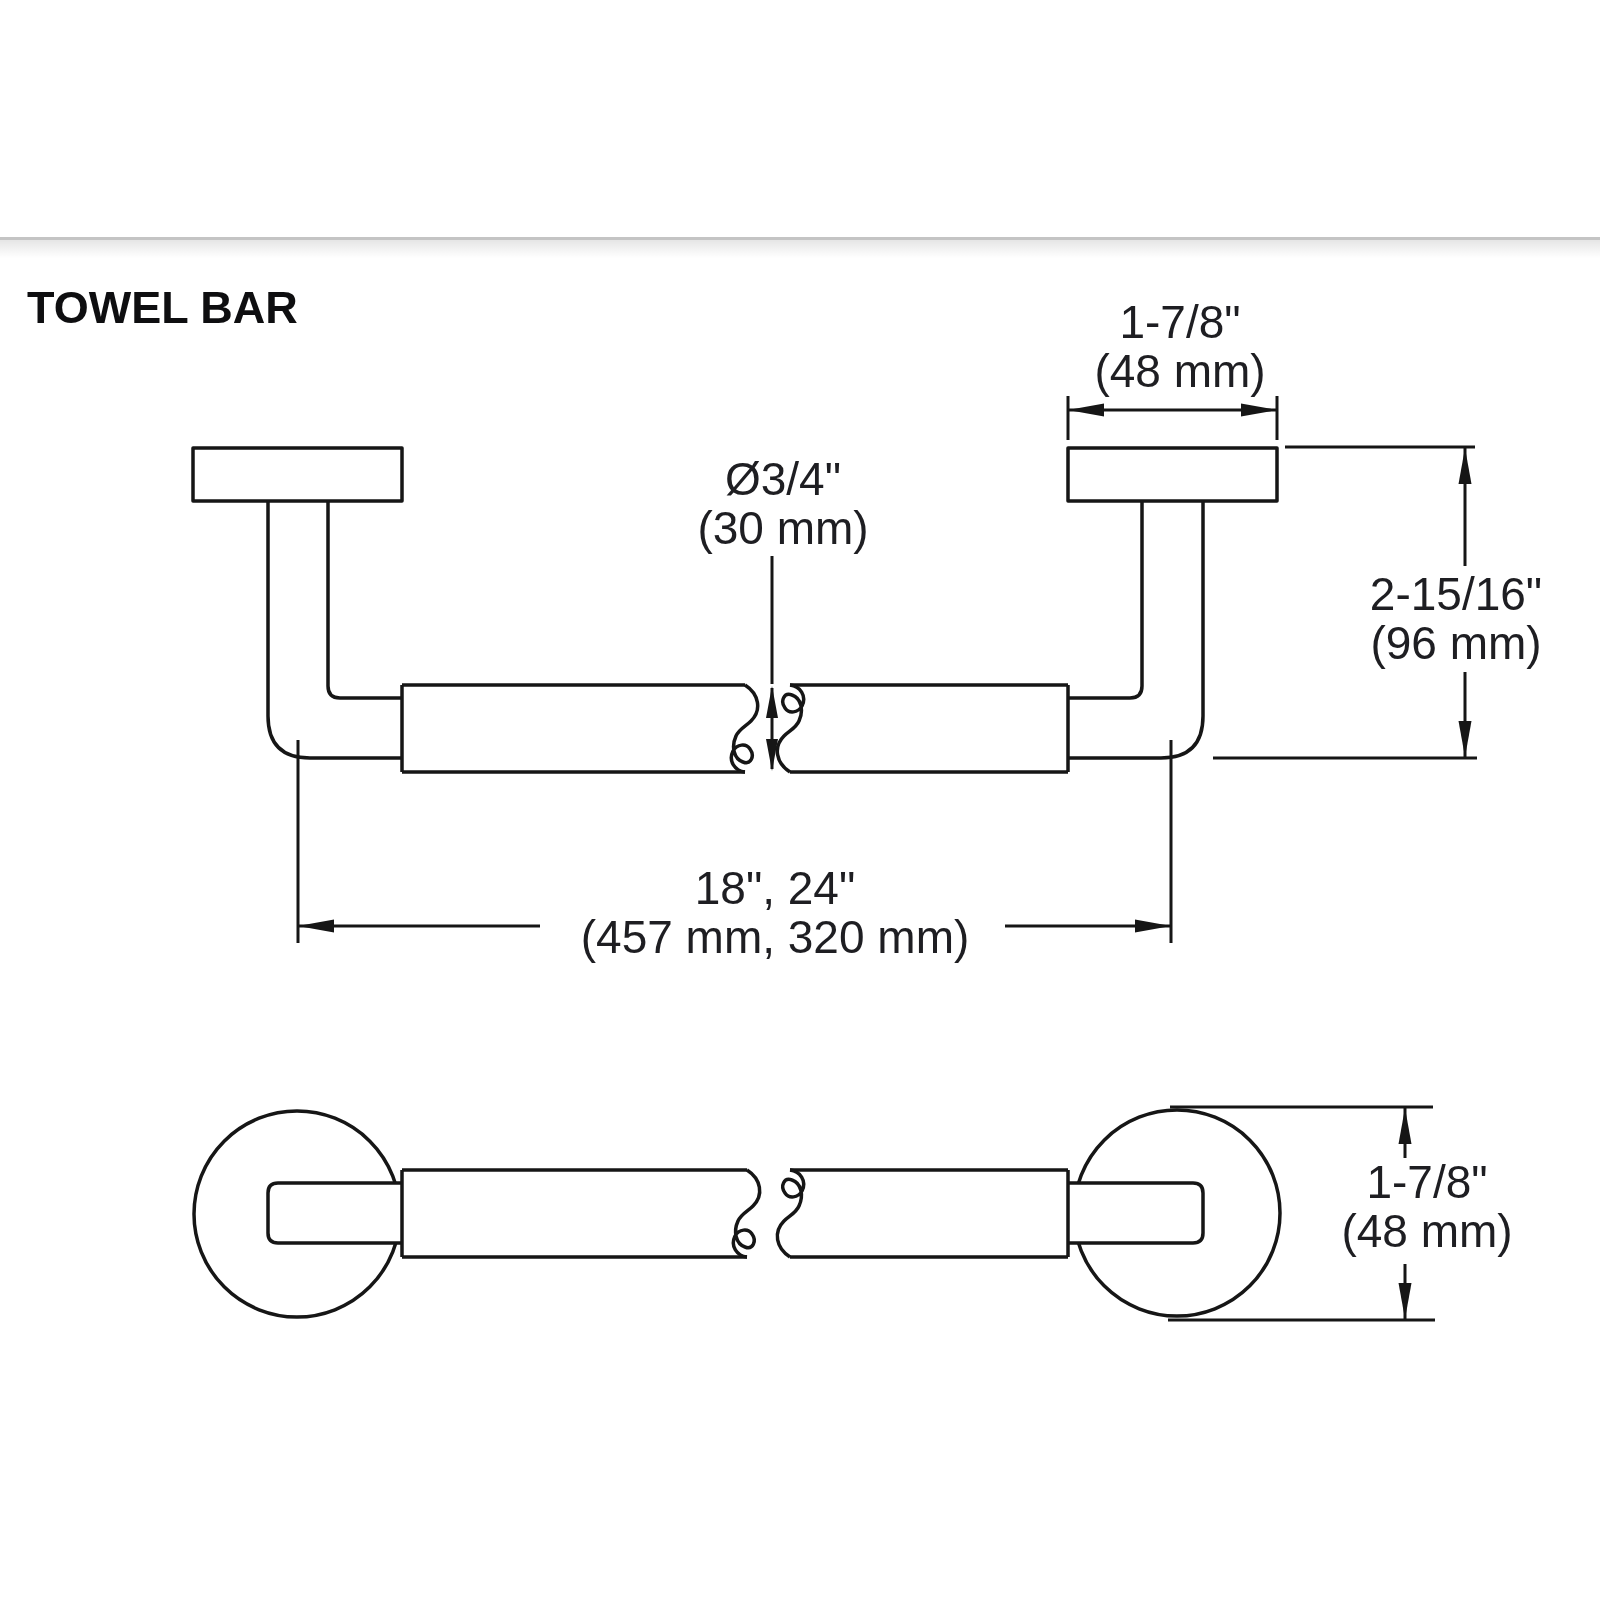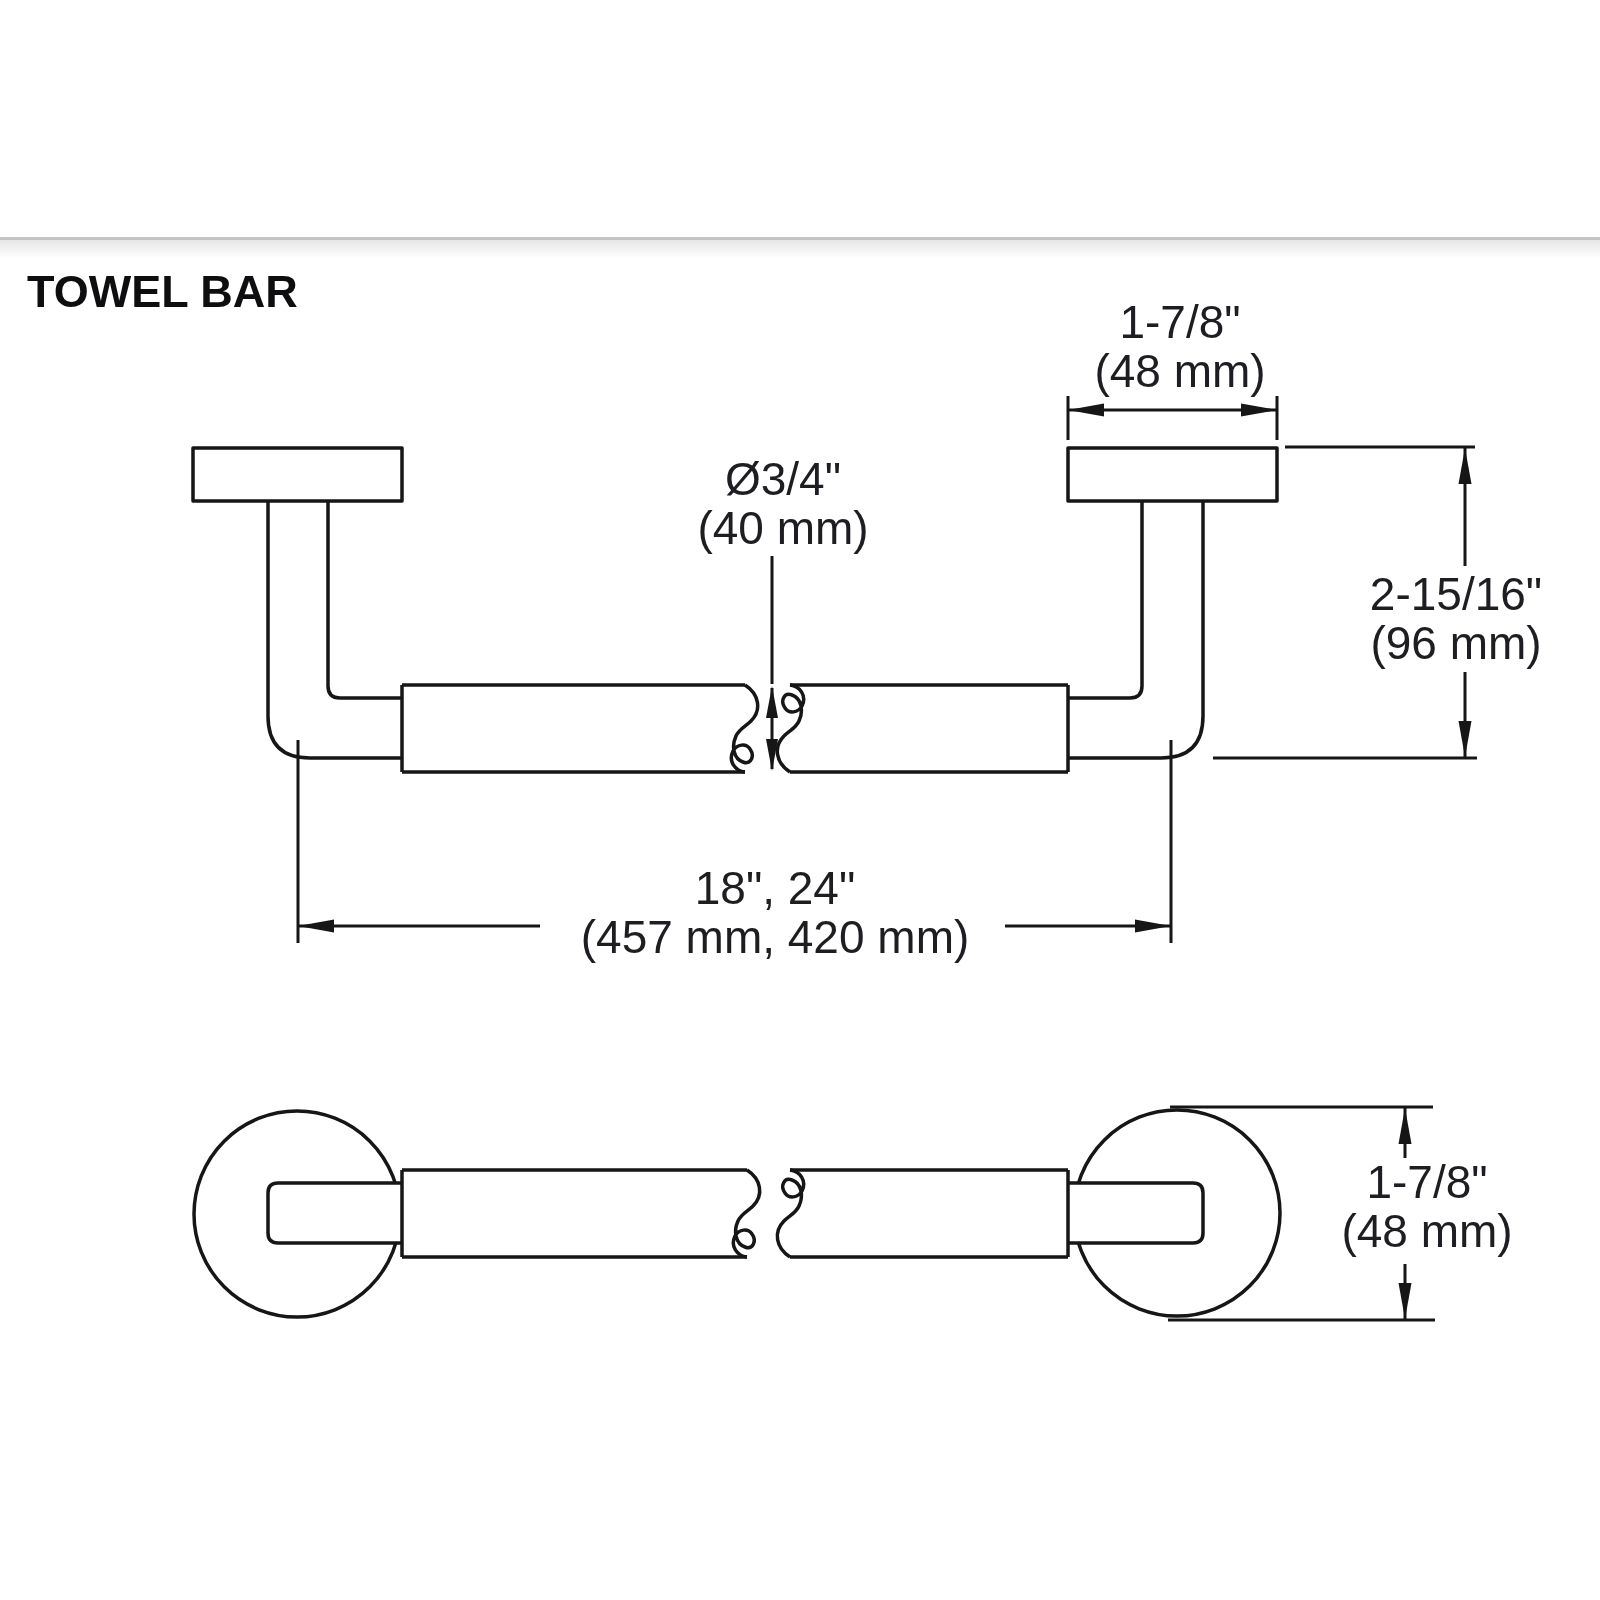--- a/index.html
+++ b/index.html
@@ -1,21 +1,21 @@
 <!DOCTYPE html>
 <html><head>
 <meta charset="utf-8">
 <style>
   html,body{margin:0;padding:0;background:#fff;}
   #page{position:relative;width:1600px;height:1600px;background:#ffffff;overflow:hidden;
         font-family:"Liberation Sans",sans-serif;}
   #top-rule{position:absolute;left:0;top:237px;width:1600px;height:3px;background:#c4c4c4;}
   #top-rule-shadow{position:absolute;left:0;top:240px;width:1600px;height:18px;
         background:linear-gradient(to bottom,rgba(0,0,0,0.10),rgba(0,0,0,0));}
-  #doc-title{position:absolute;left:27px;top:236px;font-size:45px;font-weight:700;
+  #doc-title{position:absolute;left:27px;top:252px;font-size:45px;font-weight:700;
         color:#0e0e10;letter-spacing:0px;white-space:nowrap;}
   svg{position:absolute;left:0;top:0;}
   .dim-label{position:absolute;transform:translateX(-50%);text-align:center;
         font-size:46px;line-height:49px;color:#1e1e22;white-space:nowrap;}
   .stroke{stroke:#161616;stroke-width:3.5;fill:none;stroke-linejoin:round;stroke-linecap:butt;}
   .dimline{stroke:#161616;stroke-width:3;fill:none;stroke-linecap:butt;}
   .arrow{fill:#161616;stroke:none;}
   .whitefill{fill:#ffffff;stroke:none;}
 </style>
 </head>
@@ -125,31 +125,31 @@
     </g>
   </svg>
 
   <div class="dim-label" style="left:1180px;top:298px;">
     <div>1-7/8"</div>
     <div>(48 mm)</div>
   </div>
 
   <div class="dim-label" style="left:783px;top:455px;">
     <div>Ø3/4"</div>
-    <div>(40 mm)</div>
+    <div>(30 mm)</div>
   </div>
 
   <div class="dim-label" style="left:1456px;top:570px;">
     <div>2-15/16"</div>
     <div>(96 mm)</div>
   </div>
 
   <div class="dim-label" style="left:775px;top:864px;">
     <div>18", 24"</div>
-    <div>(457 mm, 420 mm)</div>
+    <div>(457 mm, 320 mm)</div>
   </div>
 
   <div class="dim-label" style="left:1427px;top:1158px;">
     <div>1-7/8"</div>
     <div>(48 mm)</div>
   </div>
 
 </div>
 
 </body></html>

